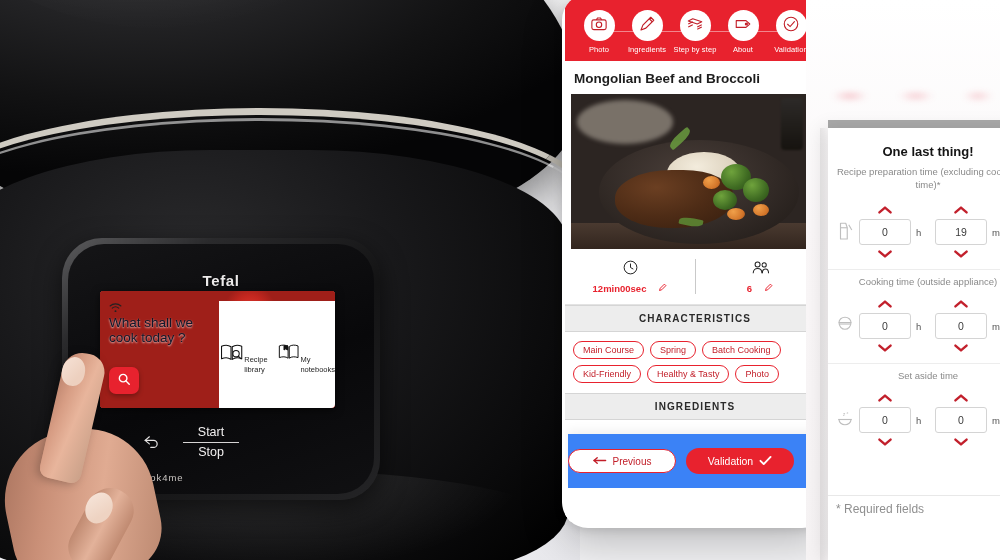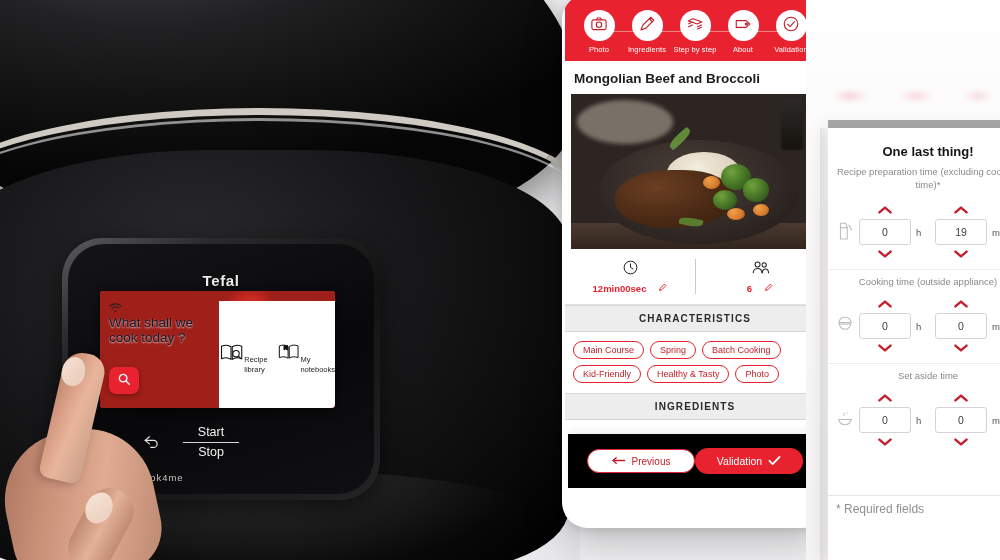--- a/index.html
+++ b/index.html
@@ -226,22 +226,22 @@
     font-size: 10px; letter-spacing: 1.1px; color: #2a2a2a; font-weight: 600;
     border-top: 1px solid #d5d5d5; border-bottom: 1px solid #d5d5d5;
   }
   .tags { padding: 9px 8px 10px; display: flex; flex-wrap: wrap; gap: 6px; }
   .tag {
     border: 1px solid #e8222e; border-radius: 12px; padding: 3px 9px;
     color: #c21e28; font-size: 9px; background: #fff; white-space: nowrap;
   }
   .phone-footer {
     position: absolute; left: 3px; right: 3px; bottom: 34px; height: 54px;
-    background: #000000; display: flex; align-items: center; justify-content: center;
-    box-shadow: 0 -4px 10px rgba(0,0,0,.06);
+    background: #3b82f6; display: flex; align-items: center; 
+    gap: 10px; box-shadow: 0 -4px 10px rgba(0,0,0,.06);
   }
   .btn-prev {
     border: 1px solid #e8222e; color: #c21e28; background: #fff;
     border-radius: 16px; height: 24px; width: 108px; font-size: 10px;
     display: flex; align-items: center; justify-content: center; gap: 6px;
     font-family: "Liberation Sans", sans-serif;
   }
   .btn-valid {
     border: 0; background: #e8222e; color: #fff;
     border-radius: 16px; height: 26px; width: 108px; font-size: 10.5px;

